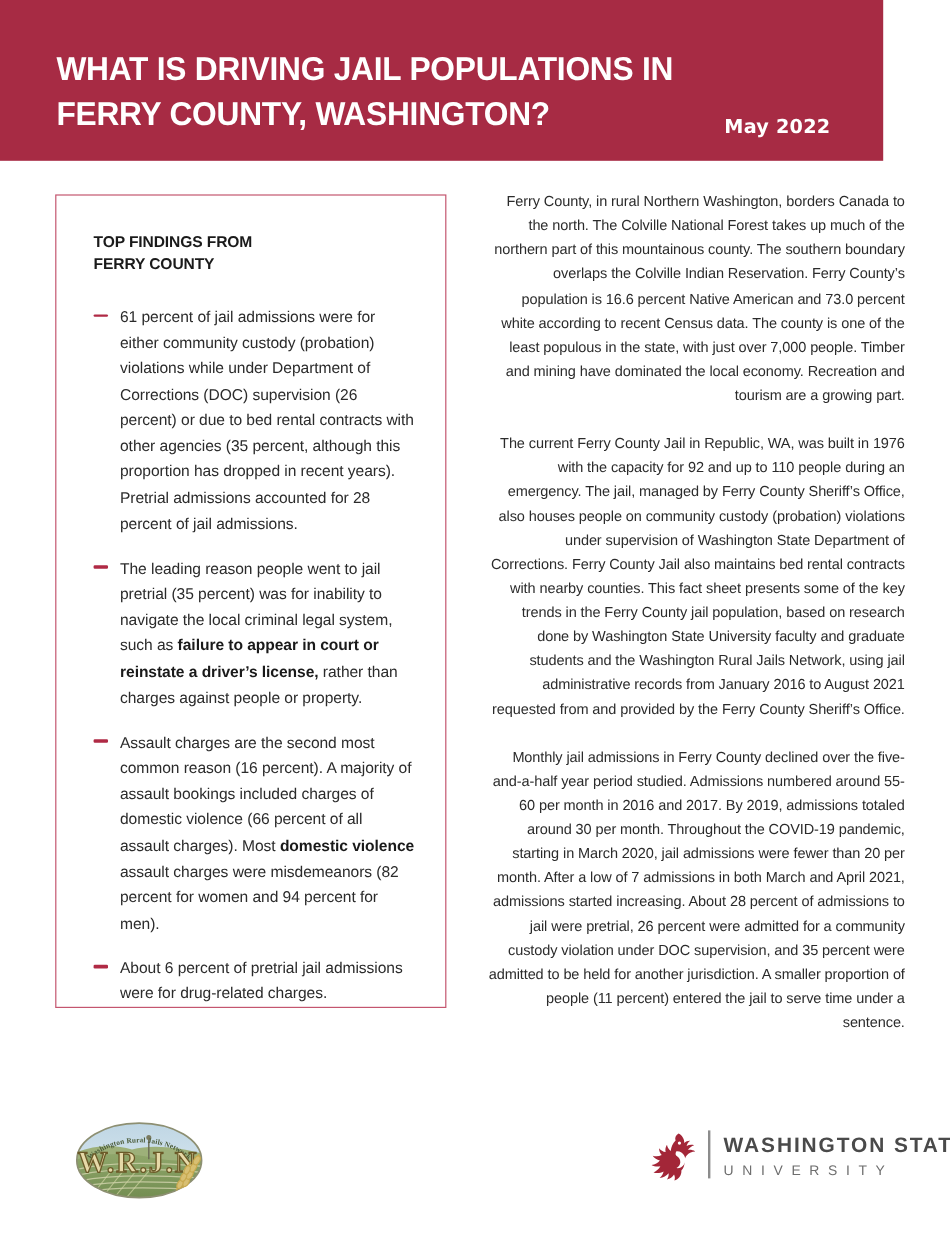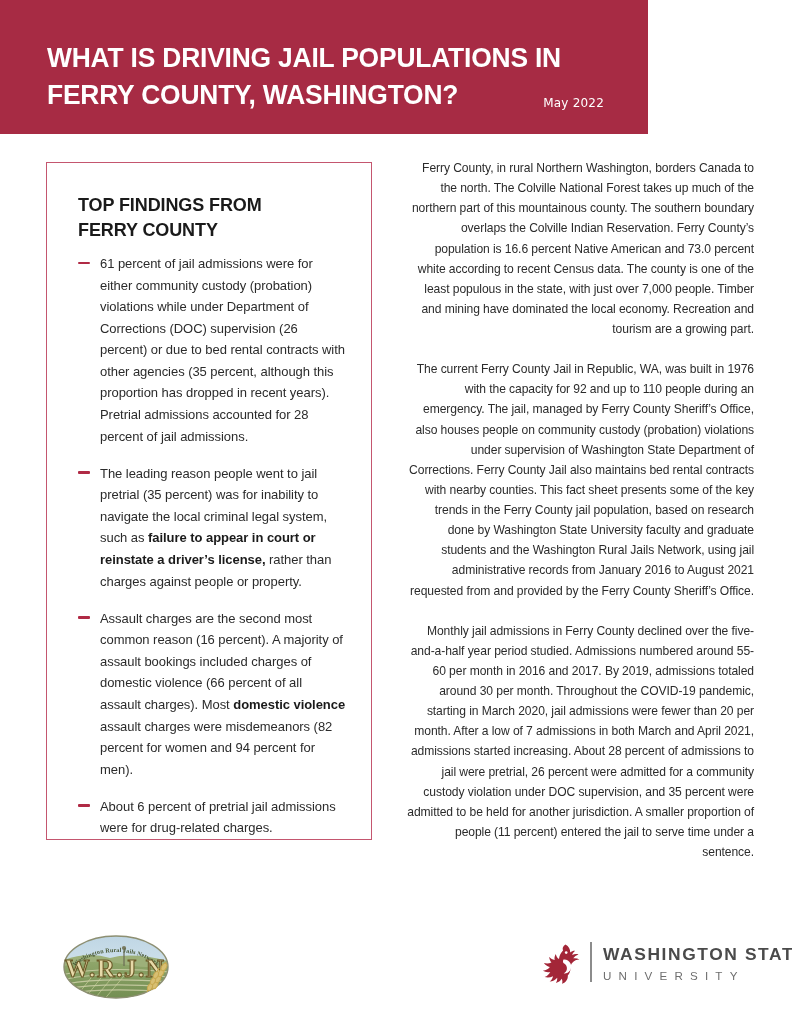--- a/index.html
+++ b/index.html
@@ -13,21 +13,21 @@
     position: relative;
     overflow: hidden;
     font-family: "Liberation Sans", sans-serif;
     color: #231f20;
   }
 
   
   #header-bar {
     position: absolute;
     left: 0; top: 0;
-    width: 648px;
+    width: 736px;
     height: 134px;
     background: #a72b44;
   }
   #header-title {
     position: absolute;
     left: 47px;
     top: 40px;
     width: 620px;
     color: #ffffff;
     font-size: 27.5px;
@@ -39,43 +39,43 @@
     font-stretch: condensed;
     transform: scaleX(0.96);
     transform-origin: left top;
     white-space: pre-line;
   }
   #header-date {
     position: absolute;
     right: 44px;
     top: 96px;
     color: #ffffff;
-    font-size: 12px;
-    font-weight: 400;
+    font-size: 16px;
+    font-weight: 700;
     letter-spacing: 0.2px;
     font-family: "DejaVu Sans", sans-serif;
   }
 
   
   #findings-box {
     position: absolute;
     left: 46px;
     top: 162px;
     width: 326px;
     height: 678px;
     border: 1.4px solid #c4566f;
     box-sizing: border-box;
     background: #ffffff;
   }
   #findings-heading {
     position: absolute;
     left: 31px;
     top: 30px;
     width: 270px;
-    font-size: 18px;
+    font-size: 13px;
     font-weight: 700;
     line-height: 1.38;
     letter-spacing: -0.1px;
     color: #1a1a1a;
     text-transform: uppercase;
     white-space: pre-line;
   }
   #findings-list {
     position: absolute;
     left: 31px;

